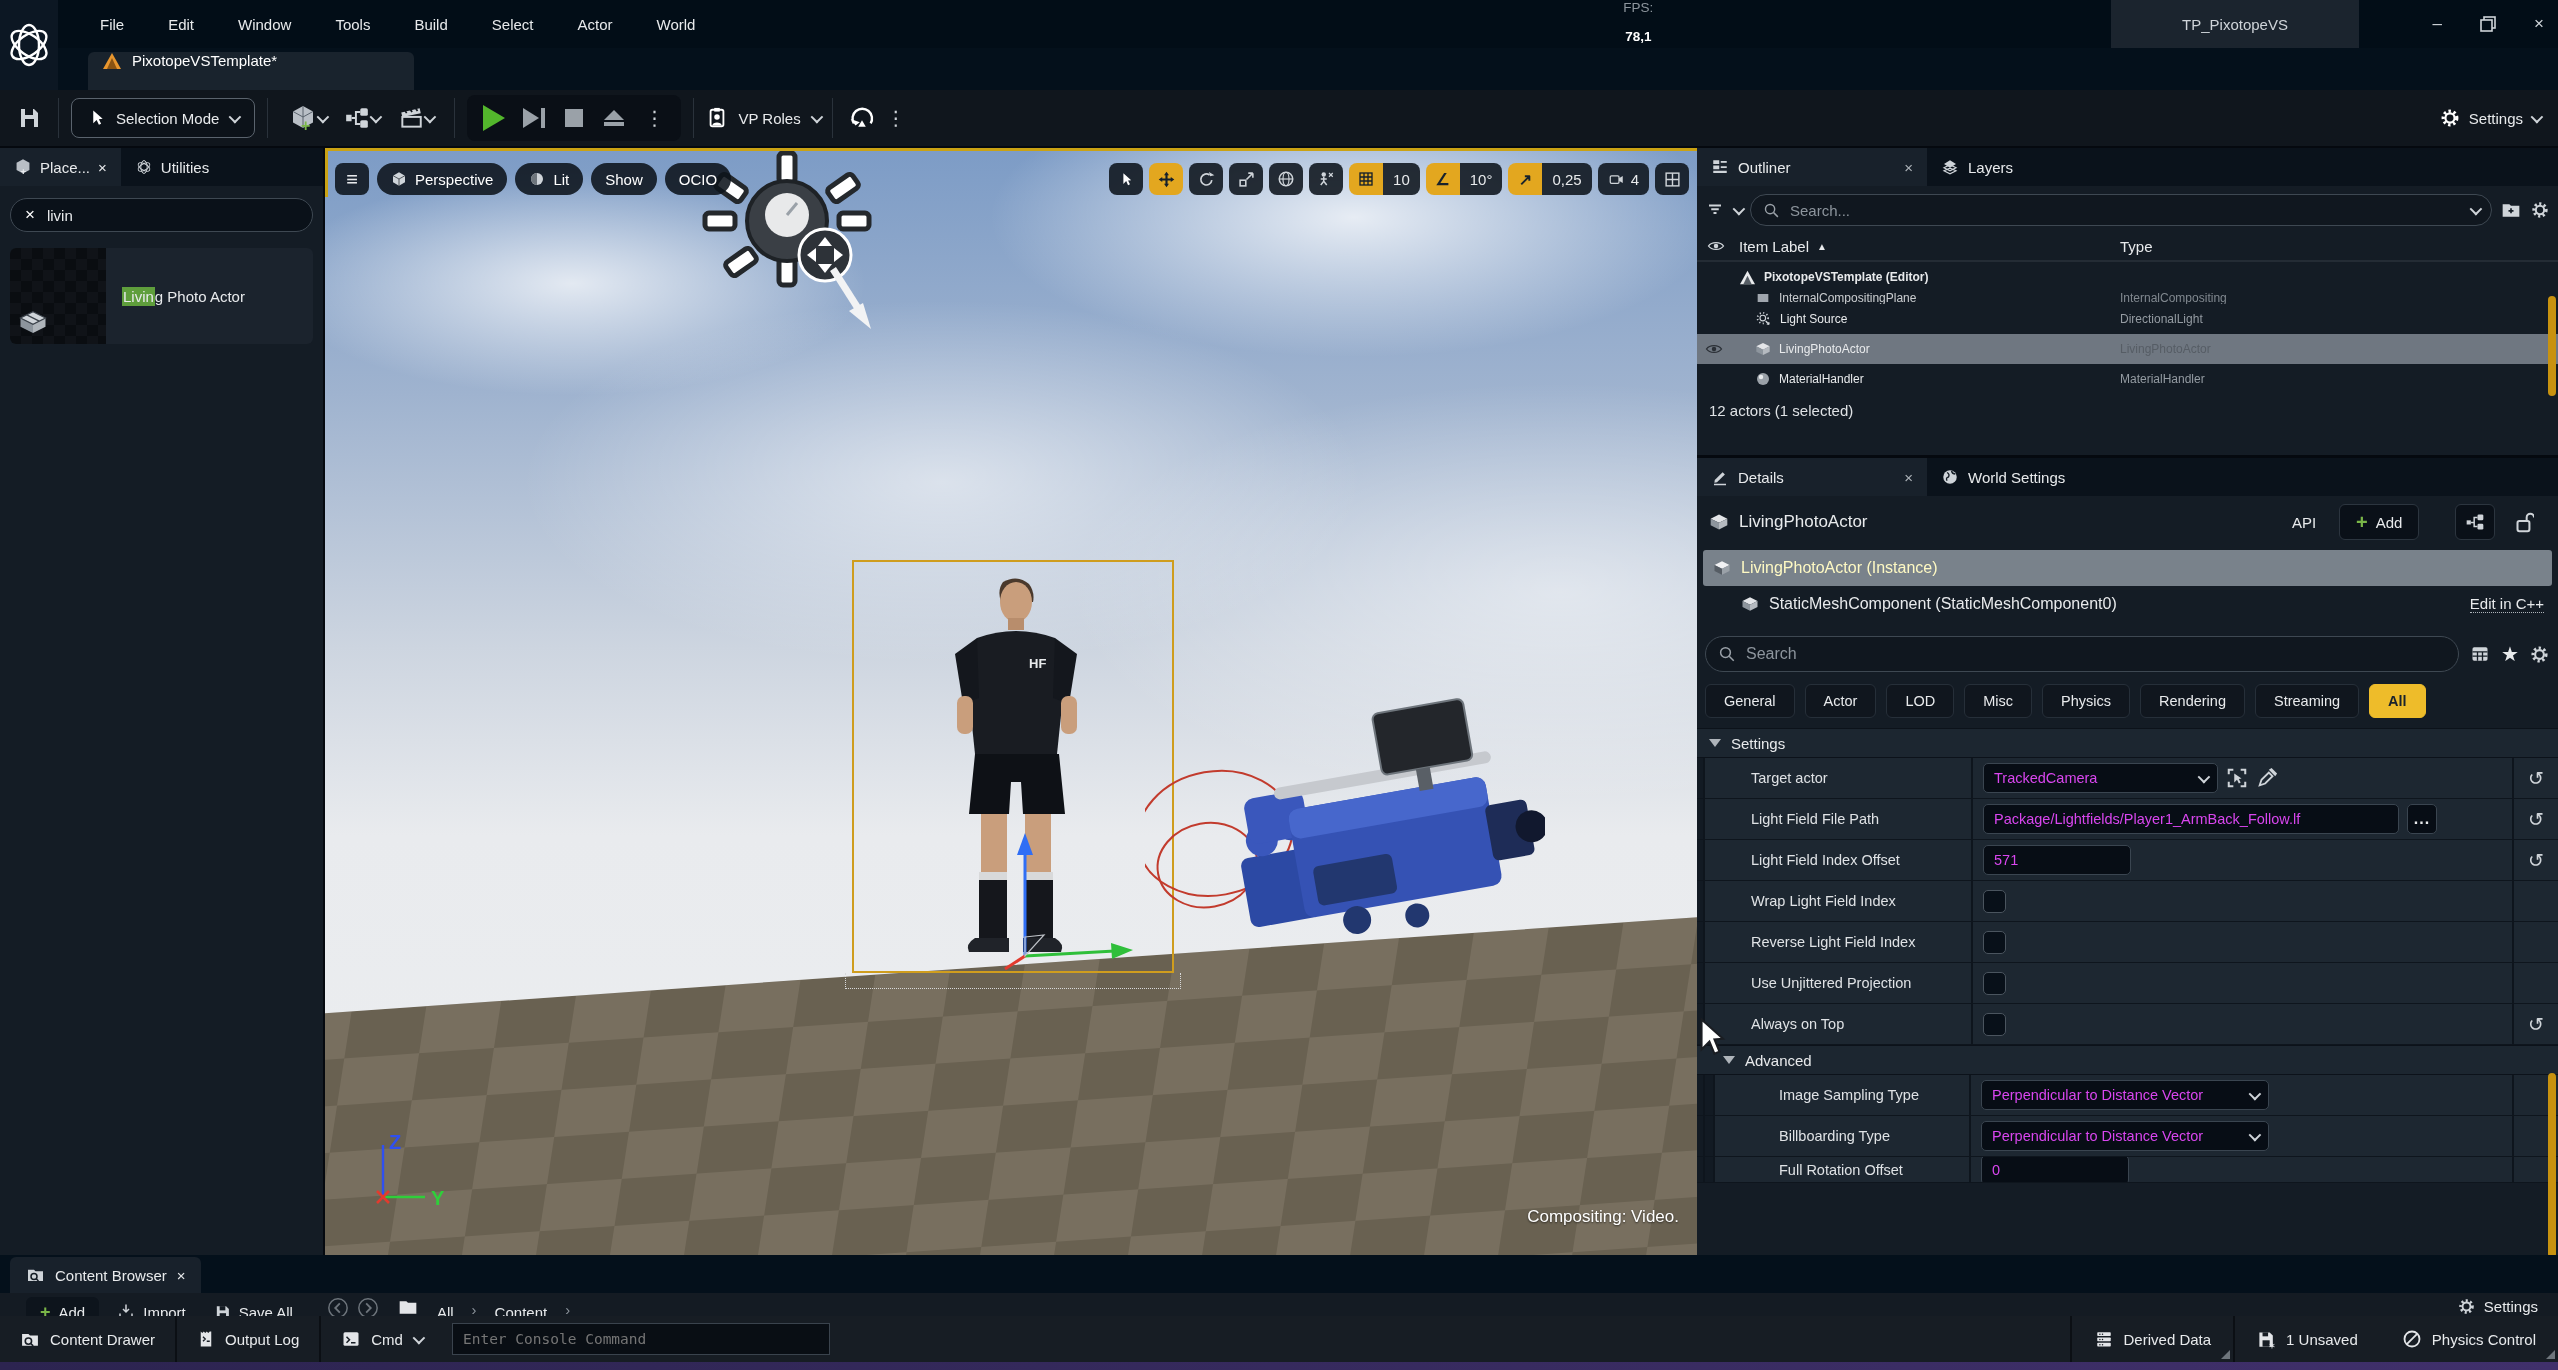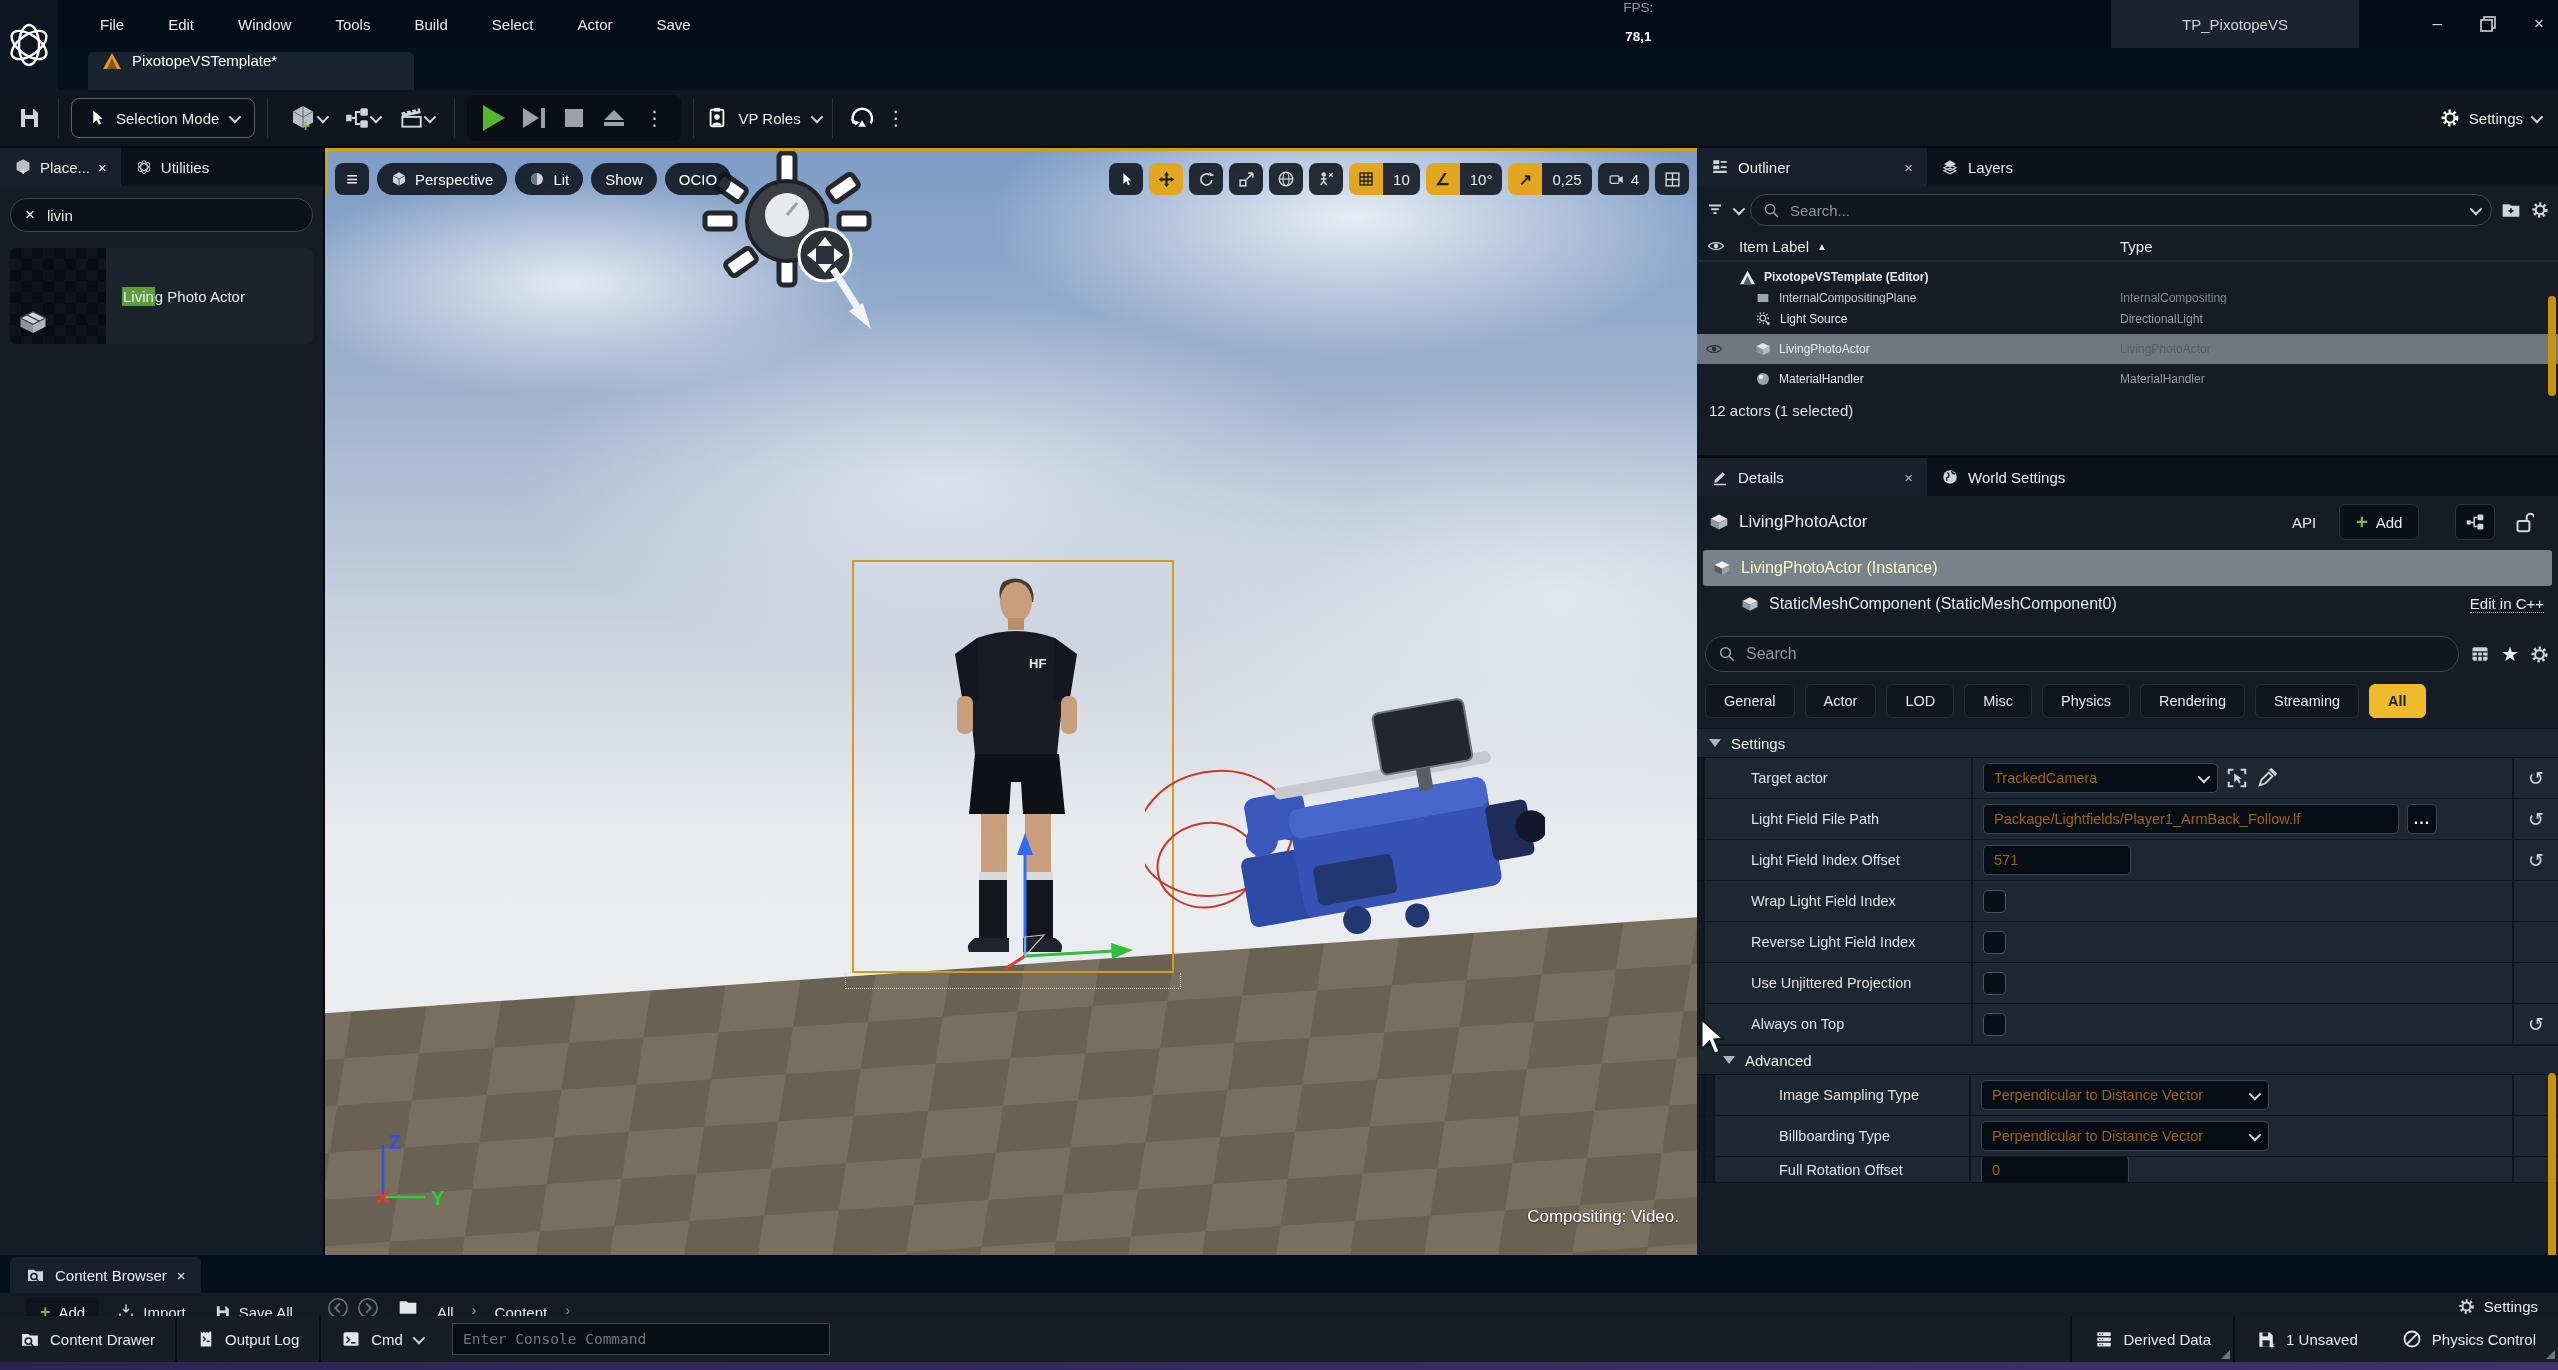--- a/index.html
+++ b/index.html
@@ -130,21 +130,21 @@
   .cat.active { background:#eebc2a; color:#1a232d; font-weight:bold; border-color:#eebc2a; }
   .sect { display:flex; align-items:center; gap:10px; height:30px; padding:0 12px; font-size:15px; background:#1c2630; border-top:1px solid #0c121a; border-bottom:1px solid #0c121a;}
   .tri-d { width:0;height:0;border-top:8px solid #aeb4ba;border-left:6px solid transparent;border-right:6px solid transparent; }
   .prow { display:flex; align-items:stretch; height:41px; border-bottom:1px solid #0e151d; background:#1d2731; }
   .prow .rail { width:8px; background:#121a23; border-right:2px solid #0e151d; }
   .prow .rail2 { width:10px; background:#121a23; border-right:2px solid #0e151d; }
   .prow .pname { width:268px; display:flex; align-items:center; padding-left:46px; font-size:14.5px; color:#dfe2e5; border-right:2px solid #0e151d; }
   .prow.adv .pname { padding-left:64px; width:256px; }
   .prow .pval { flex:1; display:flex; align-items:center; padding-left:10px; gap:8px; }
   .prow .preset { width:46px; display:flex; align-items:center; justify-content:center; border-left:2px solid #0e151d; color:#cfd4d9; font-size:19px; }
-  .inp { background:#070d15; border:1px solid #3a4550; border-radius:5px; height:30px; display:flex; align-items:center; padding:0 10px; font-size:14.5px; color:#a16207; }
+  .inp { background:#070d15; border:1px solid #3a4550; border-radius:5px; height:30px; display:flex; align-items:center; padding:0 10px; font-size:14.5px; color:#d946ef; }
   .drop { justify-content:space-between; }
   .cbx { width:23px; height:23px; background:#081019; border:1px solid #4a545e; border-radius:5px; }
   .dots3 { background:#070d15; border:1px solid #3a4550; border-radius:5px; height:30px; width:30px; display:flex; align-items:center; justify-content:center; font-weight:bold; letter-spacing:1px; }
 
   
   .cbtabrow { position:absolute; left:0; top:1255px; width:2558px; height:38px; background:#04101b; }
   .cbtab { position:absolute; left:10px; top:2px; height:36px; background:#18212b; border-radius:6px 6px 0 0; display:flex; align-items:center; gap:10px; padding:13px 16px; font-size:15px; }
   .cbtools { position:absolute; left:0; top:1293px; width:2558px; height:23px; background:#141b23; overflow:hidden; display:flex; align-items:flex-start; gap:8px; padding:4px 0 0 26px; font-size:15px; }
   .cbtools .btn { display:flex; align-items:center; gap:8px; background:#0d141c; border-radius:6px; height:30px; padding:0 14px; }
   .cbtools .flat { display:flex; align-items:center; gap:8px; height:30px; padding:0 10px; }
@@ -175,21 +175,21 @@
       </svg>
     </div>
     <div class="menus">
       <span class="mi">File</span>
       <span class="mi">Edit</span>
       <span class="mi">Window</span>
       <span class="mi">Tools</span>
       <span class="mi">Build</span>
       <span class="mi">Select</span>
       <span class="mi">Actor</span>
-      <span class="mi">Save</span>
+      <span class="mi">World</span>
     </div>
     <div class="stats">
       <span class="sl">FPS:</span>
         <span class="sv">78,1</span>
       <span class="sv">/</span>
         <span class="sv">12,8 ms</span>
       <span class="sl">Mem:</span>
         <span class="sv">3 323,00 mb</span>
       <span class="sl">Objs:</span>
         <span class="sv">63 812</span>

